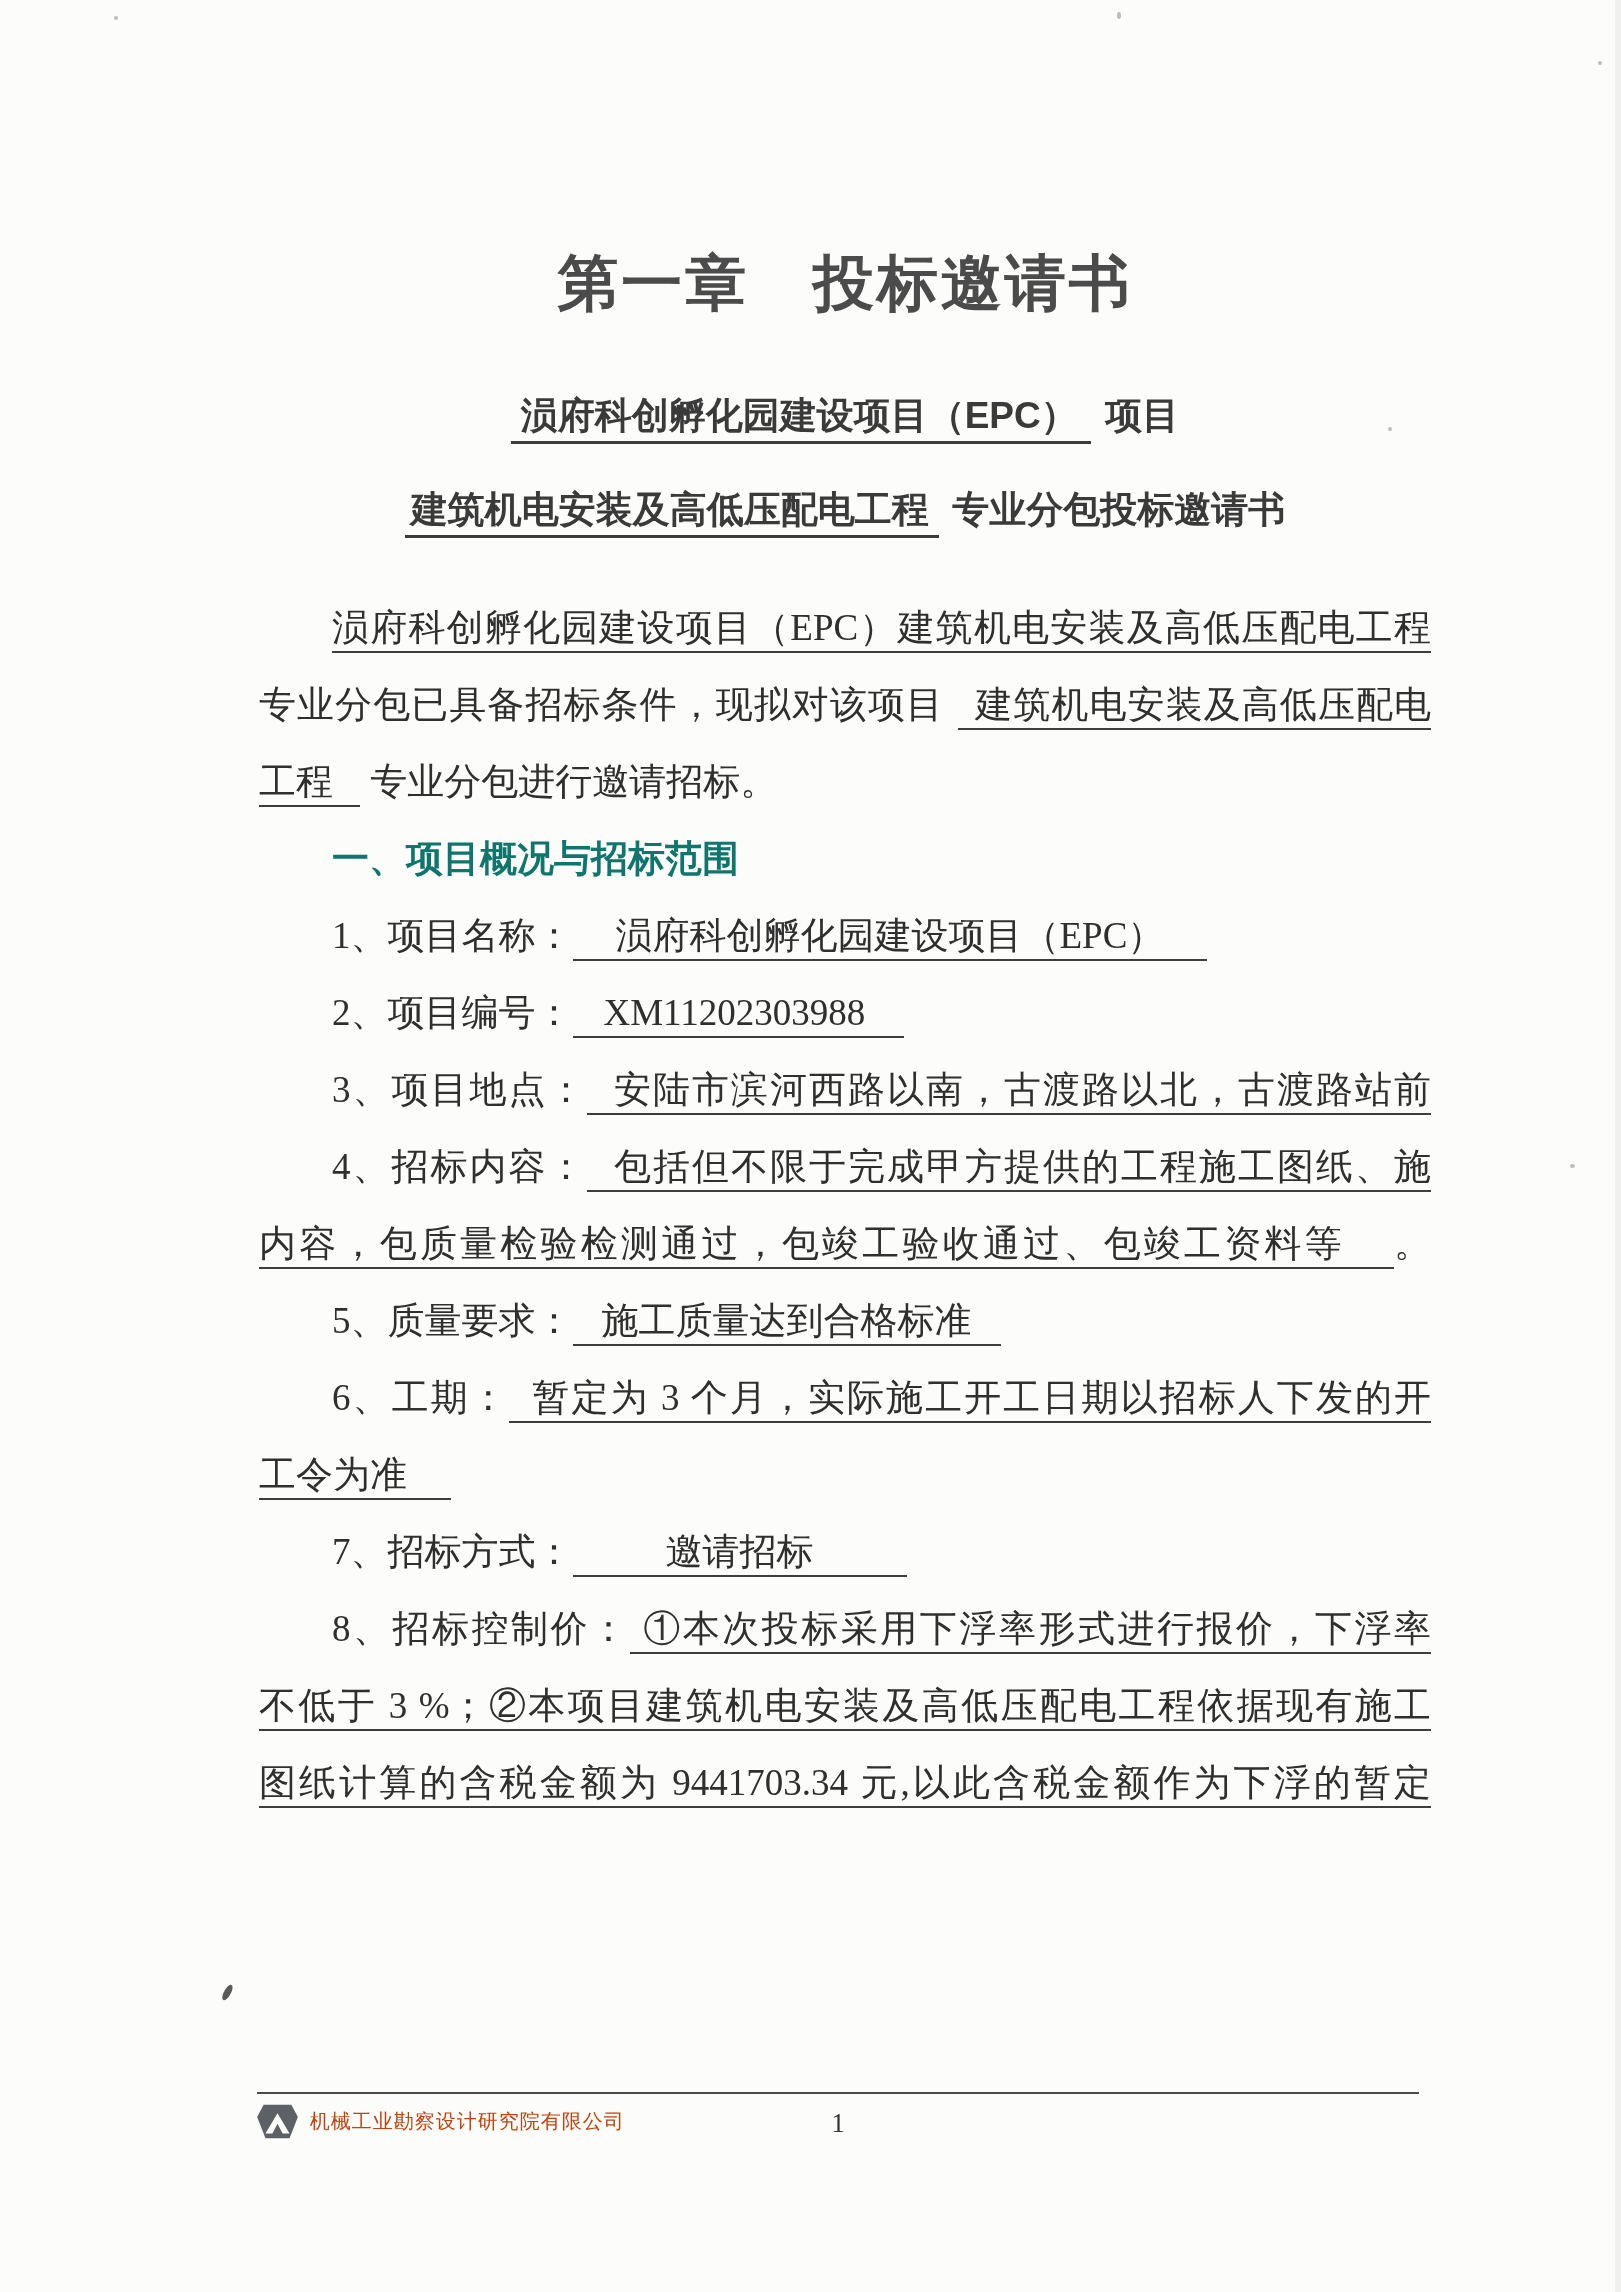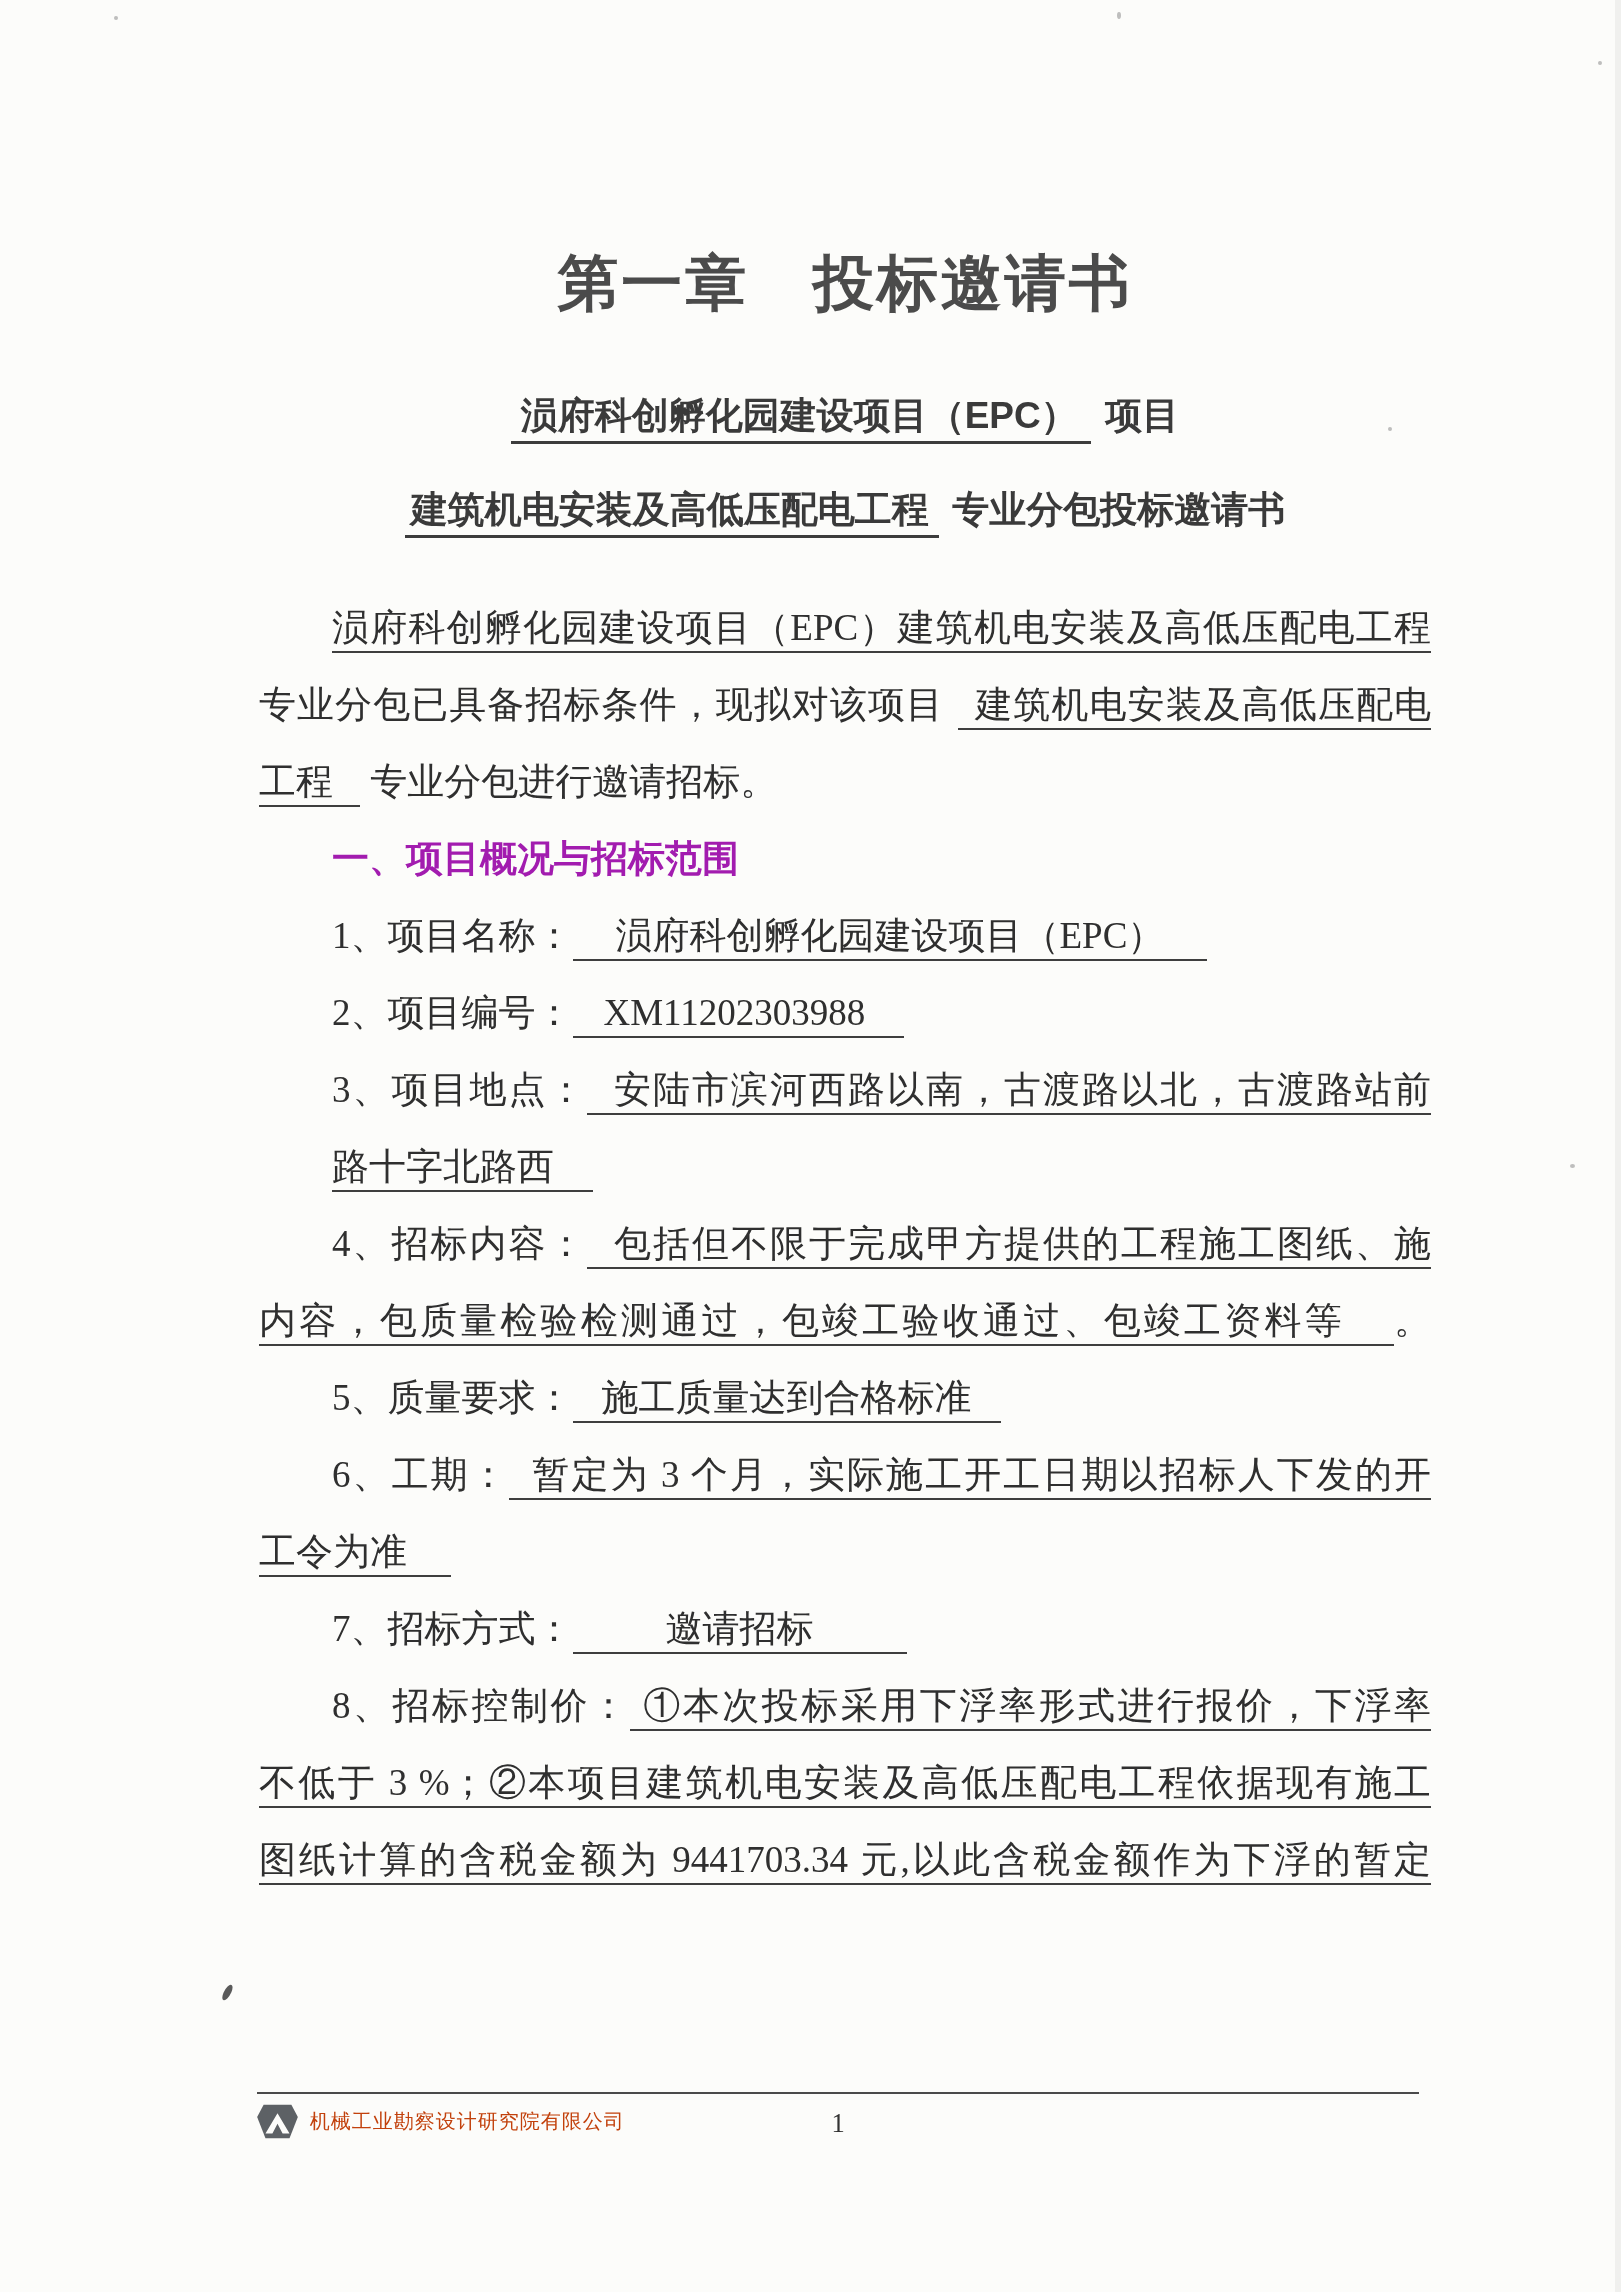--- a/index.html
+++ b/index.html
@@ -15,21 +15,21 @@
   .subtitle.s1{top:390px;}
   .subtitle.s2{top:484px;}
   .subtitle .u{border-bottom:3.9px solid #3c3c3c;padding-bottom:4.9px;}
   .subtitle .plain{margin-left:13.7px;}
   .s1 .u{padding-left:9.8px;padding-right:13.7px;}
   .s2 .u{padding-left:5.9px;padding-right:9.8px;}
   .body{position:absolute;top:589px;left:259px;width:1172px;}
   .line{height:77px;line-height:77px;font-size:37px;}
   .justify{text-align:justify;text-align-last:justify;}
   .indent{text-indent:73px;}
-  .heading{font-family:"Liberation Sans","DejaVu Sans",sans-serif;font-weight:700;color:#a21caf;}
+  .heading{font-family:"Liberation Sans","DejaVu Sans",sans-serif;font-weight:700;color:#0f766e;}
   .u{border-bottom:2.9px solid #3e3e3e;padding-bottom:2.9px;}
   .padl14{padding-left:13.7px;}
   .padl18{padding-left:17.6px;}
   .padl24{padding-left:23.5px;}
   .padl28{padding-left:27.4px;}
   .padr28{padding-right:27.4px;}
   .padr40{padding-right:39px;}
   .padr45{padding-right:44px;}
   .padr50{padding-right:49px;}
   .pad3240{padding-left:31px;padding-right:39px;}
@@ -73,21 +73,20 @@
     <div class="line"><span class="u padr28">工程</span><span class="gapl10">专业分包进行邀请招标。</span></div>
 
     <div class="line indent heading">一、项目概况与招标范围</div>
 
     <div class="line indent"><span>1、项目名称：</span><span class="u pad44">涢府科创孵化园建设项目（EPC）</span></div>
 
     <div class="line indent"><span>2、项目编号：</span><span class="u pad3240">XM11202303988</span></div>
 
     <div class="line indent justify"><span>3、项目地点：</span><span class="u padl28">安陆市滨河西路以南，古渡路以北，古渡路站前</span></div>
 
-    <div class="line indent"><span class="u padr40">路十字北路西</span></div>
 
     <div class="line indent justify"><span>4、招标内容：</span><span class="u padl28">包括但不限于完成甲方提供的工程施工图纸、施</span></div>
 
 
     <div class="line justify"><span class="u padr50">内容，包质量检验检测通过，包竣工验收通过、包竣工资料等</span><span>。</span></div>
 
     <div class="line indent"><span>5、质量要求：</span><span class="u pad30">施工质量达到合格标准</span></div>
 
     <div class="line indent justify"><span>6、工期：</span><span class="u padl24">暂定为 3 个月，实际施工开工日期以招标人下发的开</span></div>
 

